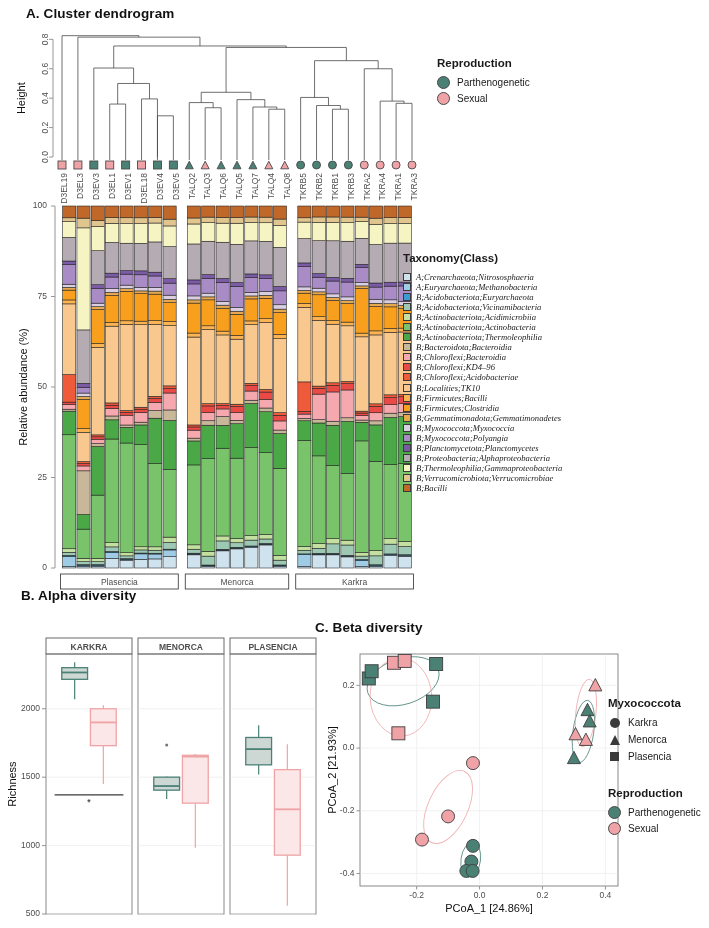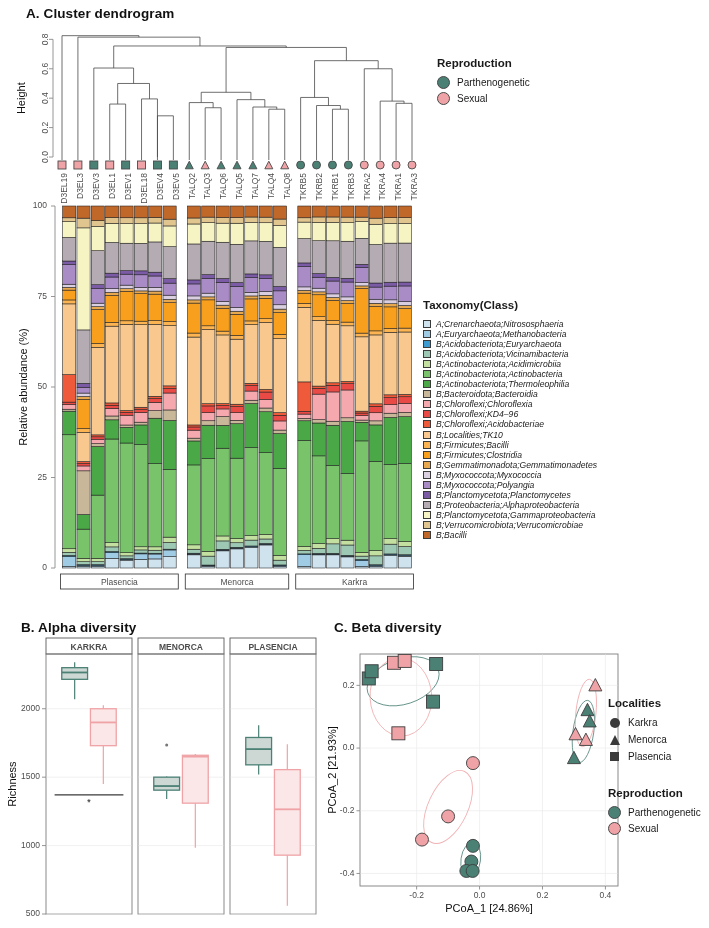--- a/index.html
+++ b/index.html
@@ -6,21 +6,21 @@
   body{width:709px;height:928px;font-family:"Liberation Sans",sans-serif;color:#1a1a1a;position:relative;overflow:hidden;}
   .root{position:relative;width:629px;height:928px;}
   .abs{position:absolute;}
   .panel-title{font-weight:bold;font-size:13.5px;color:#111;letter-spacing:.1px;}
   .axis-title{font-size:11px;fill:#111;}
   .tick-lbl{font-size:8.5px;fill:#4d4d4d;}
   .legend-title{font-weight:bold;font-size:11.5px;}
   .legend-lbl{font-size:10px;}
   .tax-lbl{font-size:8.6px;font-style:italic;}
   .tax-sw{width:8px;height:8px;border:1px solid #3a3a3a;box-sizing:border-box;flex:0 0 auto;}
-  .tax-row{display:flex;align-items:center;gap:5px;height:10.05px;}
+  .tax-row{display:flex;align-items:center;gap:5px;height:10.05px;font-family:Liberation Serif, serif;}
   svg{display:block;overflow:visible;}
   .dend line{stroke:#4a4a4a;stroke-width:.8px;}
   .gridln{stroke:#ededed;stroke-width:.8px;}
   .axisln{stroke:#8a8a8a;stroke-width:.9px;}
   .frame{fill:none;stroke:#7d7d7d;stroke-width:.9px;}
 </style>
 </head>
 <body>
 
 <div class="root">
@@ -713,21 +713,21 @@
           <span style="width: 11px; height: 11px; border-radius: 50%; background: rgb(75, 128, 117); border: 1px solid rgb(74, 74, 74); display: inline-block; flex: 0 0 auto;"></span>
           <span class="legend-lbl">Parthenogenetic</span>
         </div>
         <div style="display: flex; align-items: center; gap: 7px; height: 16px;">
           <span style="width: 11px; height: 11px; border-radius: 50%; background: rgb(239, 163, 166); border: 1px solid rgb(74, 74, 74); display: inline-block; flex: 0 0 auto;"></span>
           <span class="legend-lbl">Sexual</span>
         </div>
       </div>
   </div>
 
-  <div class="abs" style="left:423px;top:252px;margin-top:47px;">
+  <div class="abs" style="left:403px;top:252px;">
     <div class="legend-title">Taxonomy(Class)</div>
     <div id="tax-legend-items" style="margin-top:8px;">
         <div class="tax-row">
           <span class="tax-sw" style="background: rgb(207, 227, 239);"></span>
           <span class="tax-lbl">A;Crenarchaeota;Nitrososphaeria</span>
         </div>
         <div class="tax-row">
           <span class="tax-sw" style="background: rgb(159, 203, 228);"></span>
           <span class="tax-lbl">A;Euryarchaeota;Methanobacteria</span>
         </div>
@@ -750,21 +750,21 @@
         <div class="tax-row">
           <span class="tax-sw" style="background: rgb(74, 168, 70);"></span>
           <span class="tax-lbl">B;Actinobacteriota;Thermoleophilia</span>
         </div>
         <div class="tax-row">
           <span class="tax-sw" style="background: rgb(201, 183, 154);"></span>
           <span class="tax-lbl">B;Bacteroidota;Bacteroidia</span>
         </div>
         <div class="tax-row">
           <span class="tax-sw" style="background: rgb(245, 168, 174);"></span>
-          <span class="tax-lbl">B;Chloroflexi;Chloroflexia</span>
+          <span class="tax-lbl">B;Chloroflexi;Bacteroidia</span>
         </div>
         <div class="tax-row">
           <span class="tax-sw" style="background: rgb(234, 74, 70);"></span>
           <span class="tax-lbl">B;Chloroflexi;KD4–96</span>
         </div>
         <div class="tax-row">
           <span class="tax-sw" style="background: rgb(239, 90, 58);"></span>
           <span class="tax-lbl">B;Chloroflexi;Acidobacteriae</span>
         </div>
         <div class="tax-row">
@@ -794,34 +794,34 @@
         <div class="tax-row">
           <span class="tax-sw" style="background: rgb(123, 91, 166);"></span>
           <span class="tax-lbl">B;Planctomycetota;Planctomycetes</span>
         </div>
         <div class="tax-row">
           <span class="tax-sw" style="background: rgb(181, 171, 178);"></span>
           <span class="tax-lbl">B;Proteobacteria;Alphaproteobacteria</span>
         </div>
         <div class="tax-row">
           <span class="tax-sw" style="background: rgb(247, 244, 196);"></span>
-          <span class="tax-lbl">B;Planctomycetota;Gammaproteobacteria</span>
+          <span class="tax-lbl">B;Thermoleophilia;Gammaproteobacteria</span>
         </div>
         <div class="tax-row">
           <span class="tax-sw" style="background: rgb(224, 198, 142);"></span>
           <span class="tax-lbl">B;Verrucomicrobiota;Verrucomicrobiae</span>
         </div>
         <div class="tax-row">
           <span class="tax-sw" style="background: rgb(192, 104, 42);"></span>
           <span class="tax-lbl">B;Bacilli</span>
         </div>
       </div>
   </div>
 
-  <div class="abs panel-title" style="left:21px;top:620px;">B. Alpha diversity</div>
+  <div class="abs panel-title" style="left:21px;top:588px;">B. Alpha diversity</div>
 
   <svg class="abs" id="svg-alpha" style="left:0px;top:636px;" width="320" height="292">
       <line x1="42" y1="278" x2="46" y2="278" class="axisln"></line>
       <text x="40" y="278" class="tick-lbl" text-anchor="end" dominant-baseline="middle" font-size="7.5px">500</text>
       <line x1="42" y1="209.57894736842104" x2="46" y2="209.57894736842104" class="axisln"></line>
       <text x="40" y="209.57894736842104" class="tick-lbl" text-anchor="end" dominant-baseline="middle" font-size="7.5px">1000</text>
       <line x1="42" y1="141.1578947368421" x2="46" y2="141.1578947368421" class="axisln"></line>
       <text x="40" y="141.1578947368421" class="tick-lbl" text-anchor="end" dominant-baseline="middle" font-size="7.5px">1500</text>
       <line x1="42" y1="72.73684210526315" x2="46" y2="72.73684210526315" class="axisln"></line>
       <text x="40" y="72.73684210526315" class="tick-lbl" text-anchor="end" dominant-baseline="middle" font-size="7.5px">2000</text>
@@ -881,21 +881,21 @@
         <line x1="245.76666666666668" y1="113.10526315789474" x2="271.56666666666666" y2="113.10526315789474" stroke="#4b8075" stroke-width="1.8"></line>
       </g>
       <g>
         <line x1="287.3333333333333" y1="108.31578947368419" x2="287.3333333333333" y2="133.63157894736844" stroke="#efa3a6" stroke-width="1.2"></line>
         <line x1="287.3333333333333" y1="269.7894736842105" x2="287.3333333333333" y2="219.1578947368421" stroke="#efa3a6" stroke-width="1.2"></line>
         <rect x="274.43333333333334" y="133.63157894736844" width="25.8" height="85.52631578947367" fill="#fbe7e7" stroke="#efa3a6" stroke-width="1.3"></rect>
         <line x1="274.43333333333334" y1="173.31578947368422" x2="300.2333333333333" y2="173.31578947368422" stroke="#efa3a6" stroke-width="1.8"></line>
       </g>
     </svg>
 
-  <div class="abs panel-title" style="left:334px;top:620px;">C. Beta diversity</div>
+  <div class="abs panel-title" style="left:315px;top:620px;">C. Beta diversity</div>
 
   <svg class="abs" id="svg-beta" style="left:322px;top:636px;" width="387" height="292">
       <rect x="38" y="18" width="258" height="232" class="frame"></rect>
       <line x1="94.6341463414634" y1="18.6" x2="94.6341463414634" y2="249.4" class="gridln"></line>
       <line x1="94.6341463414634" y1="250" x2="94.6341463414634" y2="253.5" class="axisln"></line>
       <text x="94.6341463414634" y="262" class="tick-lbl" text-anchor="middle" font-size="8px">-0.2</text>
       <line x1="157.5609756097561" y1="18.6" x2="157.5609756097561" y2="249.4" class="gridln"></line>
       <line x1="157.5609756097561" y1="250" x2="157.5609756097561" y2="253.5" class="axisln"></line>
       <text x="157.5609756097561" y="262" class="tick-lbl" text-anchor="middle" font-size="8px">0.0</text>
       <line x1="220.4878048780488" y1="18.6" x2="220.4878048780488" y2="249.4" class="gridln"></line>
@@ -940,21 +940,21 @@
       <circle cx="150.6390243902439" cy="234.95135135135135" r="6.5" fill="#4b8075" stroke="#3d3d3d" stroke-width="0.9"></circle>
       <polygon points="273.3463414634146,42.54932432432433 279.8463414634146,54.899324324324326 266.8463414634146,54.899324324324326" fill="#efa3a6" stroke="#3d3d3d" stroke-width="0.9"></polygon>
       <polygon points="265.48048780487807,67.31689189189193 271.98048780487807,79.66689189189192 258.98048780487807,79.66689189189192" fill="#4b8075" stroke="#3d3d3d" stroke-width="0.9"></polygon>
       <polygon points="267.68292682926824,78.60337837837837 274.18292682926824,90.95337837837836 261.18292682926824,90.95337837837836" fill="#4b8075" stroke="#3d3d3d" stroke-width="0.9"></polygon>
       <polygon points="253.52439024390242,91.45743243243244 260.0243902439024,103.80743243243244 247.02439024390242,103.80743243243244" fill="#efa3a6" stroke="#3d3d3d" stroke-width="0.9"></polygon>
       <polygon points="263.9073170731707,97.10067567567565 270.4073170731707,109.45067567567564 257.4073170731707,109.45067567567564" fill="#efa3a6" stroke="#3d3d3d" stroke-width="0.9"></polygon>
       <polygon points="251.95121951219508,115.28445945945946 258.45121951219505,127.63445945945945 245.45121951219508,127.63445945945945" fill="#4b8075" stroke="#3d3d3d" stroke-width="0.9"></polygon>
     </svg>
 
   <div class="abs" style="left:608px;top:697px;">
-    <div class="legend-title">Localities</div>
+    <div class="legend-title">Myxococcota</div>
     <div id="loc-legend-items" style="margin-top:5px;">
         <div style="display: flex; align-items: center; gap: 7px; height: 17px;">
           <span style="width: 13px; display: flex; justify-content: center; align-items: center; flex: 0 0 auto;">
             <span style="width: 10px; height: 10px; display: inline-block; flex: 0 0 auto; position: relative; background: rgb(58, 58, 58); border-radius: 50%;"></span>
           </span>
           <span class="legend-lbl">Karkra</span>
         </div>
         <div style="display: flex; align-items: center; gap: 7px; height: 17px;">
           <span style="width: 13px; display: flex; justify-content: center; align-items: center; flex: 0 0 auto;">
             <span style="width: 0px; height: 0px; display: inline-block; flex: 0 0 auto; position: relative; border-left: 5.5px solid transparent; border-right: 5.5px solid transparent; border-bottom: 10px solid rgb(58, 58, 58);"></span>

